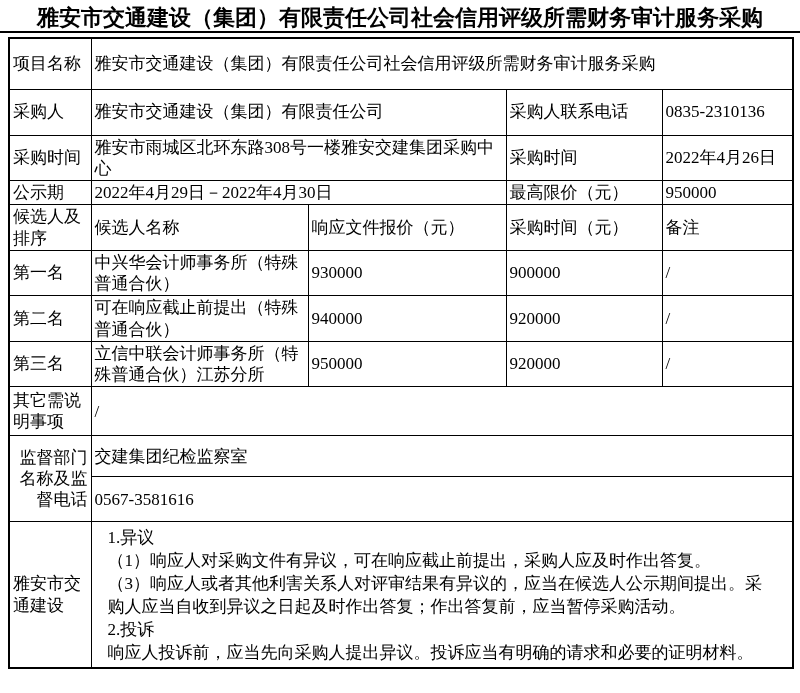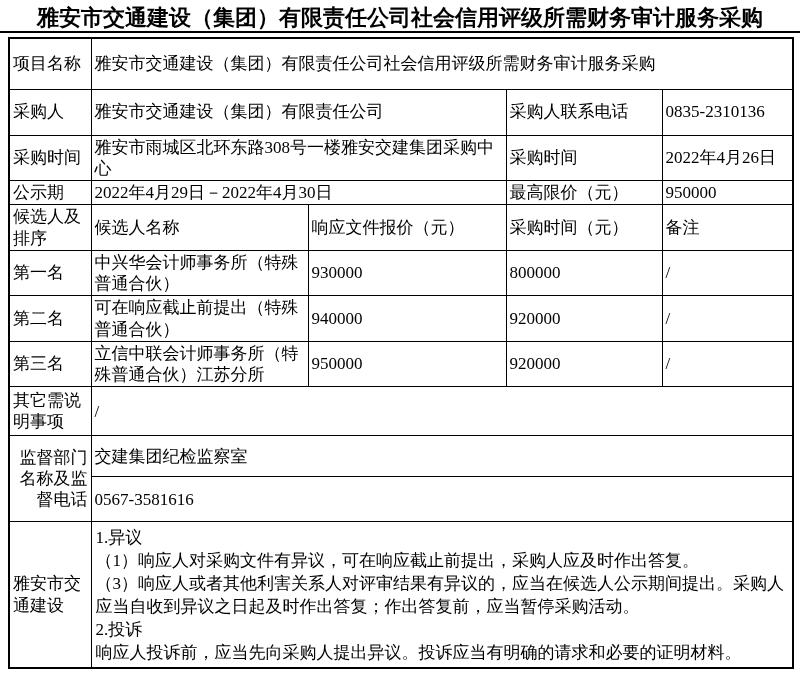--- a/index.html
+++ b/index.html
@@ -41,21 +41,21 @@
     line-height: 1.25;
     padding: 1px 3px;
     vertical-align: middle;
     word-break: break-all;
     overflow: hidden;
   }
   td.label   { text-align: left; }
   td.labelc  { text-align: right; }
   td.value   { text-align: left; }
   td.center  { text-align: left; }
-  td.objection-cell { padding: 3px 4px; }
+  td.objection-cell { padding: 3px 16px; }
   .objection-line { text-align: left; line-height: 23px; }
 </style>
 </head>
 <body>
 
 <div class="title-block">
   <div class="title-line">雅安市交通建设（集团）有限责任公司社会信用评级所需财务审计服务采购</div>
 </div>
 
 <table class="doc-table">
@@ -99,21 +99,21 @@
     <td class="center">候选人名称</td>
     <td class="center">响应文件报价（元）</td>
     <td class="center">采购时间（元）</td>
     <td class="center">备注</td>
   </tr>
 
   <tr style="height:43px">
     <td class="label">第一名</td>
     <td class="value">中兴华会计师事务所（特殊普通合伙）</td>
     <td class="center">930000</td>
-    <td class="center">800000</td>
+    <td class="center">900000</td>
     <td class="center">/</td>
   </tr>
 
   <tr style="height:45px">
     <td class="label">第二名</td>
     <td class="value">可在响应截止前提出（特殊普通合伙）</td>
     <td class="center">940000</td>
     <td class="center">920000</td>
     <td class="center">/</td>
   </tr>

